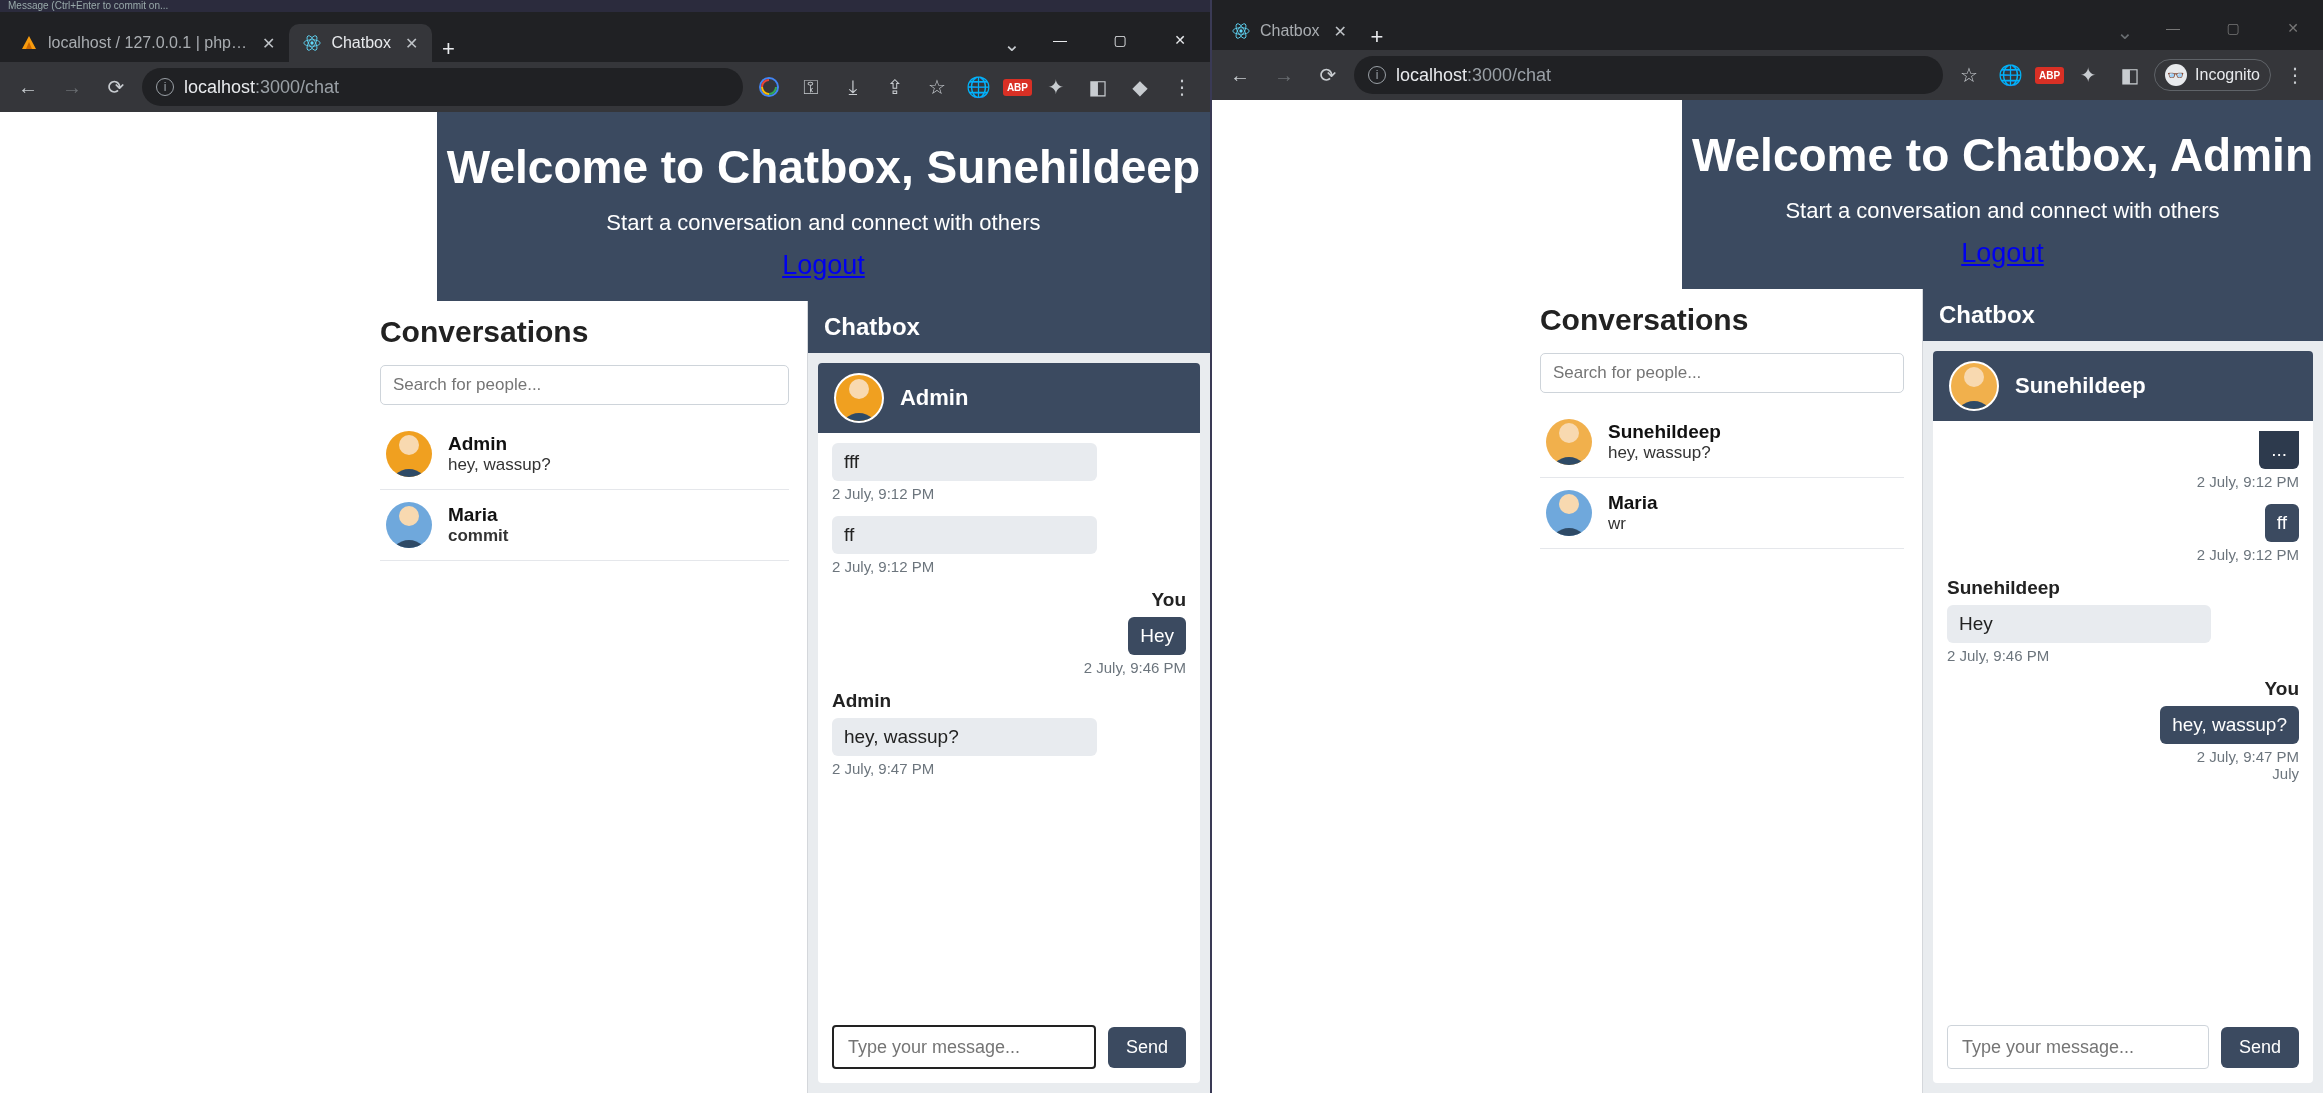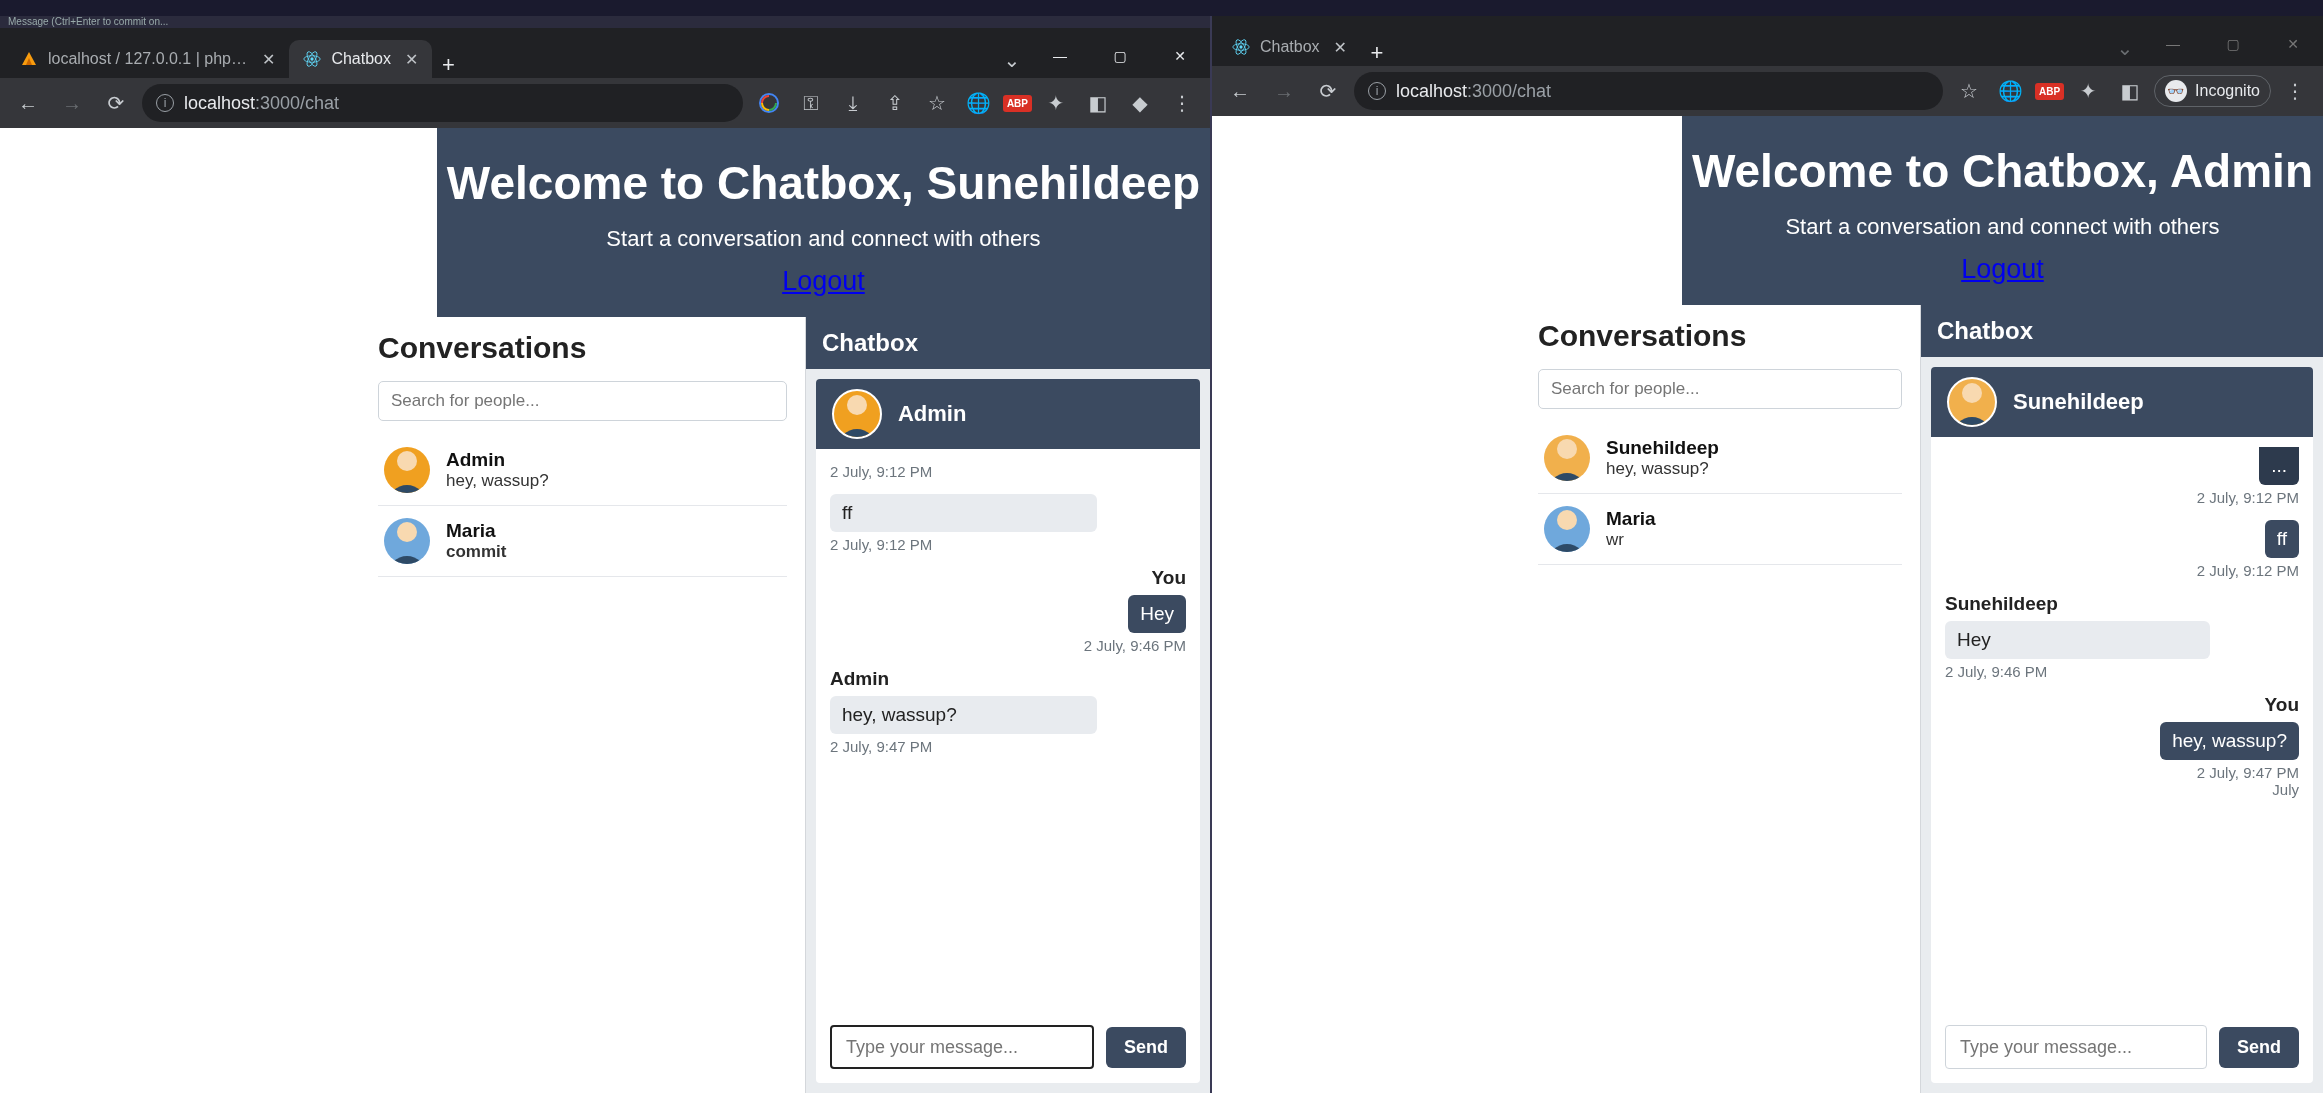--- a/index.html
+++ b/index.html
@@ -14,21 +14,20 @@
     display: flex;
     width: 2323px;
     height: 1093px;
     background: #1a1a2e;
   }
   .window {
     display: flex;
     flex-direction: column;
     background: #202124;
     position: relative;
-    margin-top: 16px;
   }
   .window-left { width: 1212px; border-right: 2px solid #3a3a55; }
   .window-right { width: 1111px; }
   .win-titlebar {
     height: 12px;
     background: #2b2b3d;
     font-size: 10px;
     color: #9aa;
     padding-left: 8px;
     line-height: 12px;
@@ -233,21 +232,21 @@
   }
   .composer.focused input{ border:2px solid #222; }
   .composer.plain input{ border:1px solid #ced4da; color:#6c757d;}
   .sendbtn{
     background:#3b4a60;
     color:#fff;
     border:none;
     border-radius:6px;
     padding:10px 18px;
     font-size:18px;
-    font-weight:700;
+    font-weight:400;
   }
   .glyph{ font-family: "Segoe UI Symbol", Arial, sans-serif; }
 </style>
 </head>
 <body>
 
 <div class="screen">
 
   <div class="window window-left">
     <div class="win-titlebar">Message (Ctrl+Enter to commit on...</div>
@@ -361,20 +360,21 @@
               <div class="avatar orange">
                   <div class="avatar-wrap">
                     <div class="head"></div>
                     <div class="body2"></div>
                   </div>
                 </div>
               <div class="peer">Admin</div>
             </div>
             <div class="messages" id="lw-msgs">
                 <div class="msg-group ">
+                  <div class="bubble in">fff</div>
                   <div class="time">2 July, 9:12 PM</div>
                 </div>
                 <div class="msg-group ">
                   <div class="bubble in">ff</div>
                   <div class="time">2 July, 9:12 PM</div>
                 </div>
                 <div class="msg-group right">
                   <div class="sender">You</div>
                   <div class="bubble out">Hey</div>
                   <div class="time right">2 July, 9:46 PM</div>

